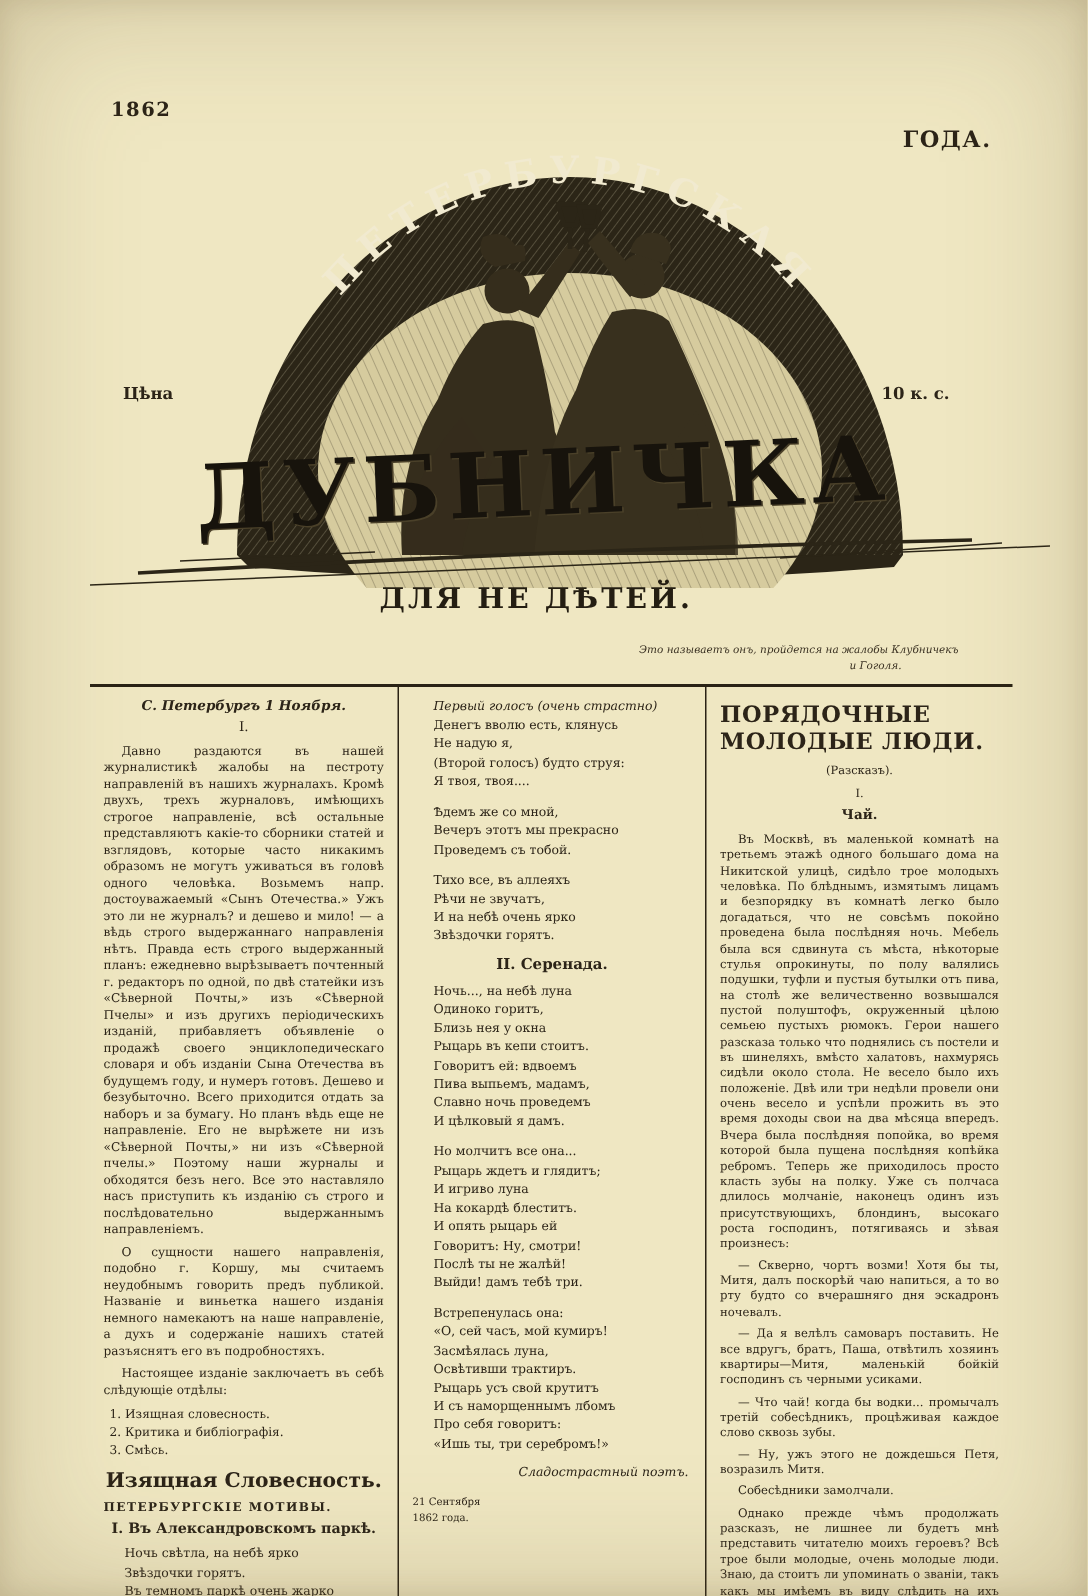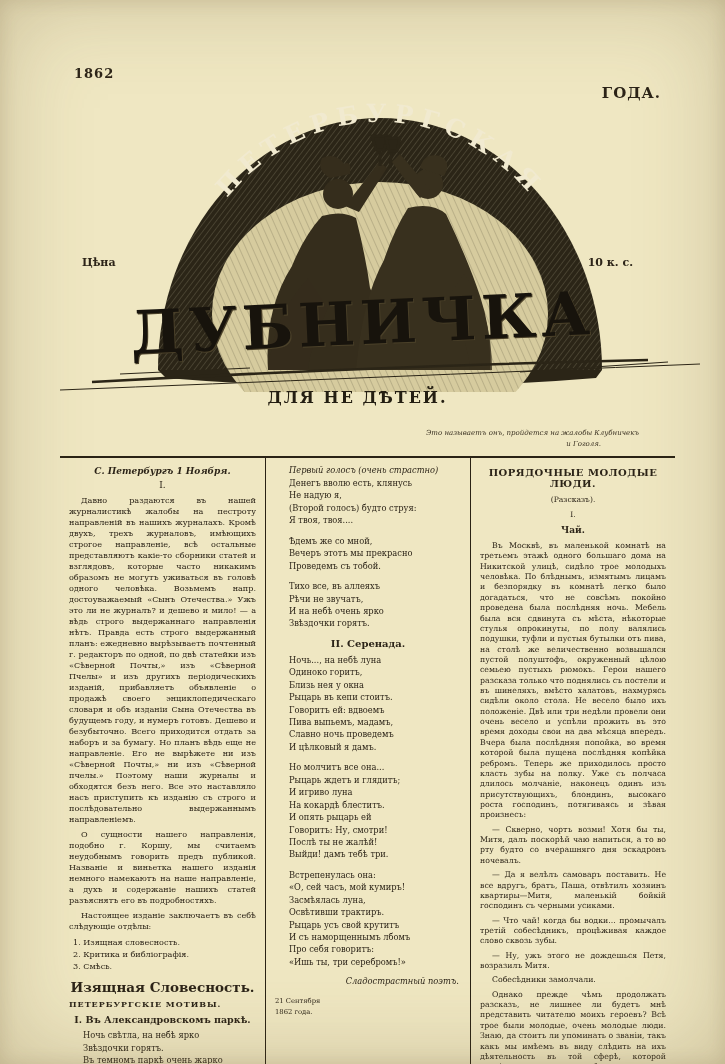--- a/index.html
+++ b/index.html
@@ -19,21 +19,21 @@
   .price-l{left:82px;top:256px;font-size:11px;font-weight:bold;}
   .price-r{right:92px;top:256px;font-size:11px;font-weight:bold;}
   .main-title{
     left:0;right:0;top:288px;text-align:center;
     font-size:60px;font-weight:bold;letter-spacing:5px;
     color:#17130c;transform:rotate(-2.5deg);
     text-shadow:1px 1px 0 #4a4029;
   }
   .subtitle{
     left:0;right:10px;top:388px;text-align:center;
-    font-size:16px;font-weight:bold;letter-spacing:2px;color:#241e12;
+    font-size:19px;font-weight:bold;letter-spacing:2px;color:#241e12;
   }
   .epigraph{
     right:86px;top:428px;text-align:right;
     font-size:7px;font-style:italic;line-height:1.5;color:#3a3122;
   }
   .epigraph .l2{padding-right:38px;}
   .page{
     position:absolute;left:60px;right:50px;top:456px;height:606px;
     border-top:2px solid #2a2315;
     display:grid;grid-template-columns:1fr 1fr 1fr;
@@ -45,21 +45,21 @@
   .prose{font-size:8.1px;line-height:1.36;text-align:justify;text-indent:12px;margin:0 0 4px;}
   .list{font-size:8.1px;line-height:1.5;white-space:pre-line;margin:0 0 6px 4px;}
   .h-big{text-align:center;font-size:13.5px;font-weight:bold;margin:7px 0 4px;}
   .h-caps{font-size:8px;font-weight:bold;letter-spacing:1px;margin:0 0 5px;}
   .h-poem{text-align:center;font-size:9.5px;font-weight:bold;margin:0 0 4px;}
   .verse{font-size:8.3px;line-height:1.5;white-space:pre-line;margin:0 0 8px 14px;}
   .verse-head{font-size:8.3px;font-style:italic;margin:2px 0 2px 14px;}
   .h-serenade{text-align:center;font-size:10px;font-weight:bold;margin:6px 0 5px;}
   .sig{text-align:right;font-style:italic;font-size:8.3px;margin:2px 2px 10px 0;}
   .poemdate{font-size:6.8px;line-height:1.5;white-space:pre-line;margin-top:10px;}
-  .story-title{text-align:center;font-size:10px;font-weight:bold;letter-spacing:.5px;margin:4px 0 6px;}
+  .story-title{font-size:15px;font-weight:bold;letter-spacing:.5px;margin:4px 0 6px;}
   .story-sub{text-align:center;font-size:7.6px;margin:0 0 6px;}
   .story-chap{text-align:center;font-size:9px;font-weight:bold;margin:0 0 6px;}
   .c3 .prose{font-size:7.8px;line-height:1.33;}
   svg text{font-family:"DejaVu Serif", serif;}
 </style>
 </head>
 <body>
 
 <div class="abs year">1862</div>
 <div class="abs volume">ГОДА.</div>

